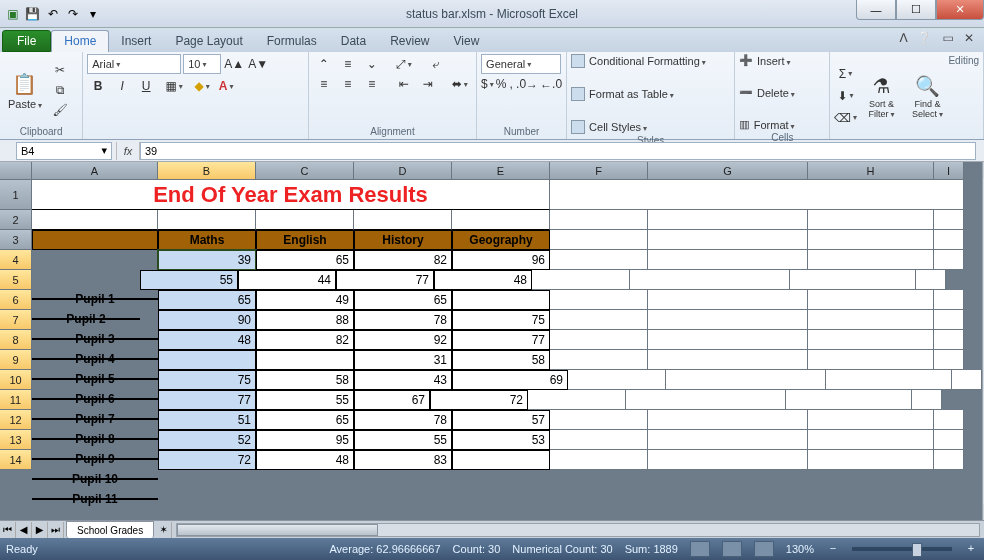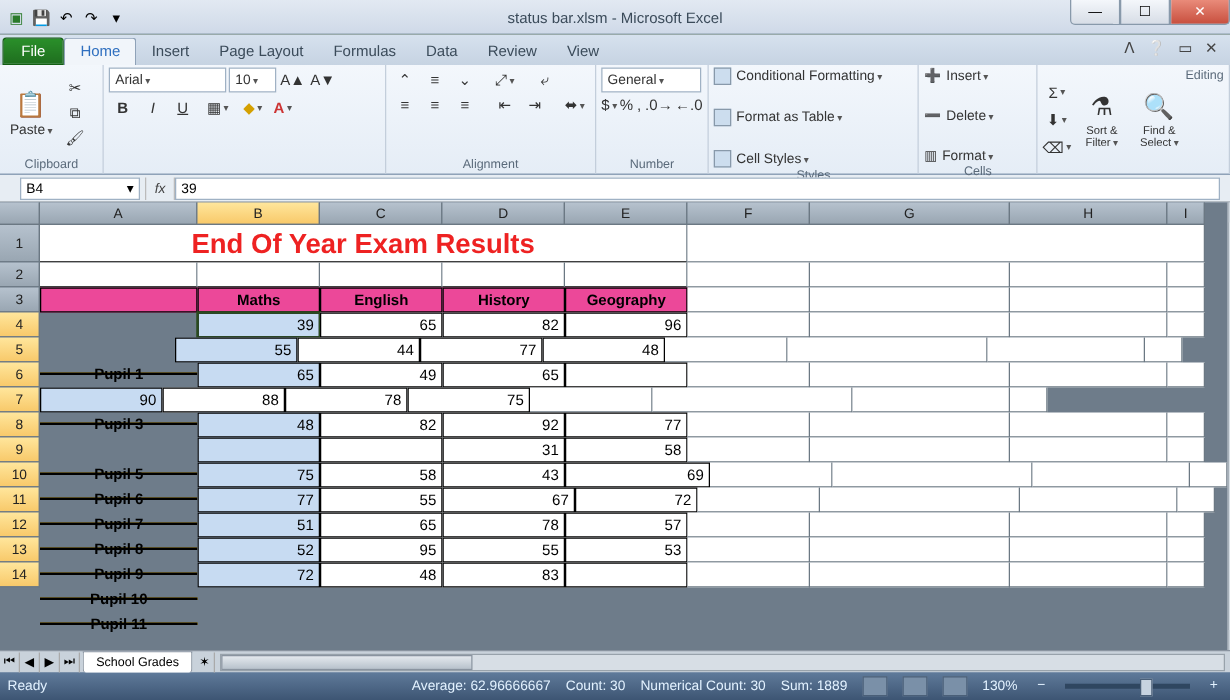--- a/index.html
+++ b/index.html
@@ -64,22 +64,22 @@
 .col-h { background: linear-gradient(#b6c2ce,#99a6b2); border-right: 1px solid #6b7883; border-bottom: 1px solid #6b7883; display:flex; align-items:center; justify-content:center; font-size:11px; color:#222; }
 .col-h.sel { background: linear-gradient(#ffe69c,#f8c96a); }
 .row-h { width: 32px; background: linear-gradient(#b6c2ce,#99a6b2); border-right:1px solid #6b7883; border-bottom:1px solid #6b7883; display:flex; align-items:center; justify-content:center; font-size:11px; color:#222; }
 .row-h.sel { background: linear-gradient(#ffe69c,#f8c96a); }
 .rows { display: flex; flex-direction: column; flex:1; overflow:hidden;}
 .row { display: flex; height: 20px; }
 .row.title-row { height: 30px; }
 .cell { border-right: 1px solid #6b7883; border-bottom: 1px solid #6b7883; background: #fff; display:flex; align-items:center; padding: 0 4px; font-size: 12px; }
 .cell.right { justify-content: flex-end; }
 .cell.center { justify-content: center; font-weight: bold; }
-.hdr-sub { background: #ec4899; }
-.pupil { background: #eab308; font-weight: bold; margin-top: 48px; }
+.hdr-sub { background: #a16207; }
+.pupil { background: #a16207; font-weight: bold; margin-top: 48px; }
 .sel-col { background: #c7dbf2; }
 .title-cell { font: bold 22px Arial; color: #e22; border-bottom: 1px solid #000; }
 
 .data-border { border: 1px solid #000 !important; }
 .active-cell { outline: 2px solid #2a4b1f; outline-offset: -1px; }
 
 .vscroll { width: 18px; background: #d7dee5; border-left: 1px solid #98a2ab; position: relative;}
 .vscroll .thumb { position:absolute; left:2px; right:2px; top:18px; height:100px; background:linear-gradient(#e4e9ee,#b8c2cc); border:1px solid #8a94a0; border-radius:2px;}
 .vscroll .arrow-up,.vscroll .arrow-down { position:absolute; left:0; right:0; height:16px; text-align:center; font-size:10px; line-height:16px; background:#cdd5dd;}
 .vscroll .arrow-up{top:0;} .vscroll .arrow-down{bottom:0;}
@@ -373,20 +373,21 @@
             <div class="cell right data-border sel-col" style="width: 98px;">65</div>
             <div class="cell right data-border" style="width: 98px;">49</div>
             <div class="cell right data-border" style="width: 98px;">65</div>
             <div class="cell right data-border" style="width: 98px;"></div>
             <div class="cell " style="width: 98px;"></div>
             <div class="cell " style="width: 160px;"></div>
             <div class="cell " style="width: 126px;"></div>
             <div class="cell " style="width: 30px;"></div>
           </div>
           <div class="row " style="height: 20px;">
+            <div class="cell center pupil data-border" style="width: 126px;">Pupil 4</div>
             <div class="cell right data-border sel-col" style="width: 98px;">90</div>
             <div class="cell right data-border" style="width: 98px;">88</div>
             <div class="cell right data-border" style="width: 98px;">78</div>
             <div class="cell right data-border" style="width: 98px;">75</div>
             <div class="cell " style="width: 98px;"></div>
             <div class="cell " style="width: 160px;"></div>
             <div class="cell " style="width: 126px;"></div>
             <div class="cell " style="width: 30px;"></div>
           </div>
           <div class="row " style="height: 20px;">
@@ -419,21 +420,21 @@
             <div class="cell right data-border" style="width: 116px;">69</div>
             <div class="cell " style="width: 98px;"></div>
             <div class="cell " style="width: 160px;"></div>
             <div class="cell " style="width: 126px;"></div>
             <div class="cell " style="width: 30px;"></div>
           </div>
           <div class="row " style="height: 20px;">
             <div class="cell center pupil data-border" style="width: 126px;">Pupil 8</div>
             <div class="cell right data-border sel-col" style="width: 98px;">77</div>
             <div class="cell right data-border" style="width: 98px;">55</div>
-            <div class="cell right data-border" style="width: 106px;">67</div>
+            <div class="cell right data-border" style="width: 76px;">67</div>
             <div class="cell right data-border" style="width: 98px;">72</div>
             <div class="cell " style="width: 98px;"></div>
             <div class="cell " style="width: 160px;"></div>
             <div class="cell " style="width: 126px;"></div>
             <div class="cell " style="width: 30px;"></div>
           </div>
           <div class="row " style="height: 20px;">
             <div class="cell center pupil data-border" style="width: 126px;">Pupil 9</div>
             <div class="cell right data-border sel-col" style="width: 98px;">51</div>
             <div class="cell right data-border" style="width: 98px;">65</div>

